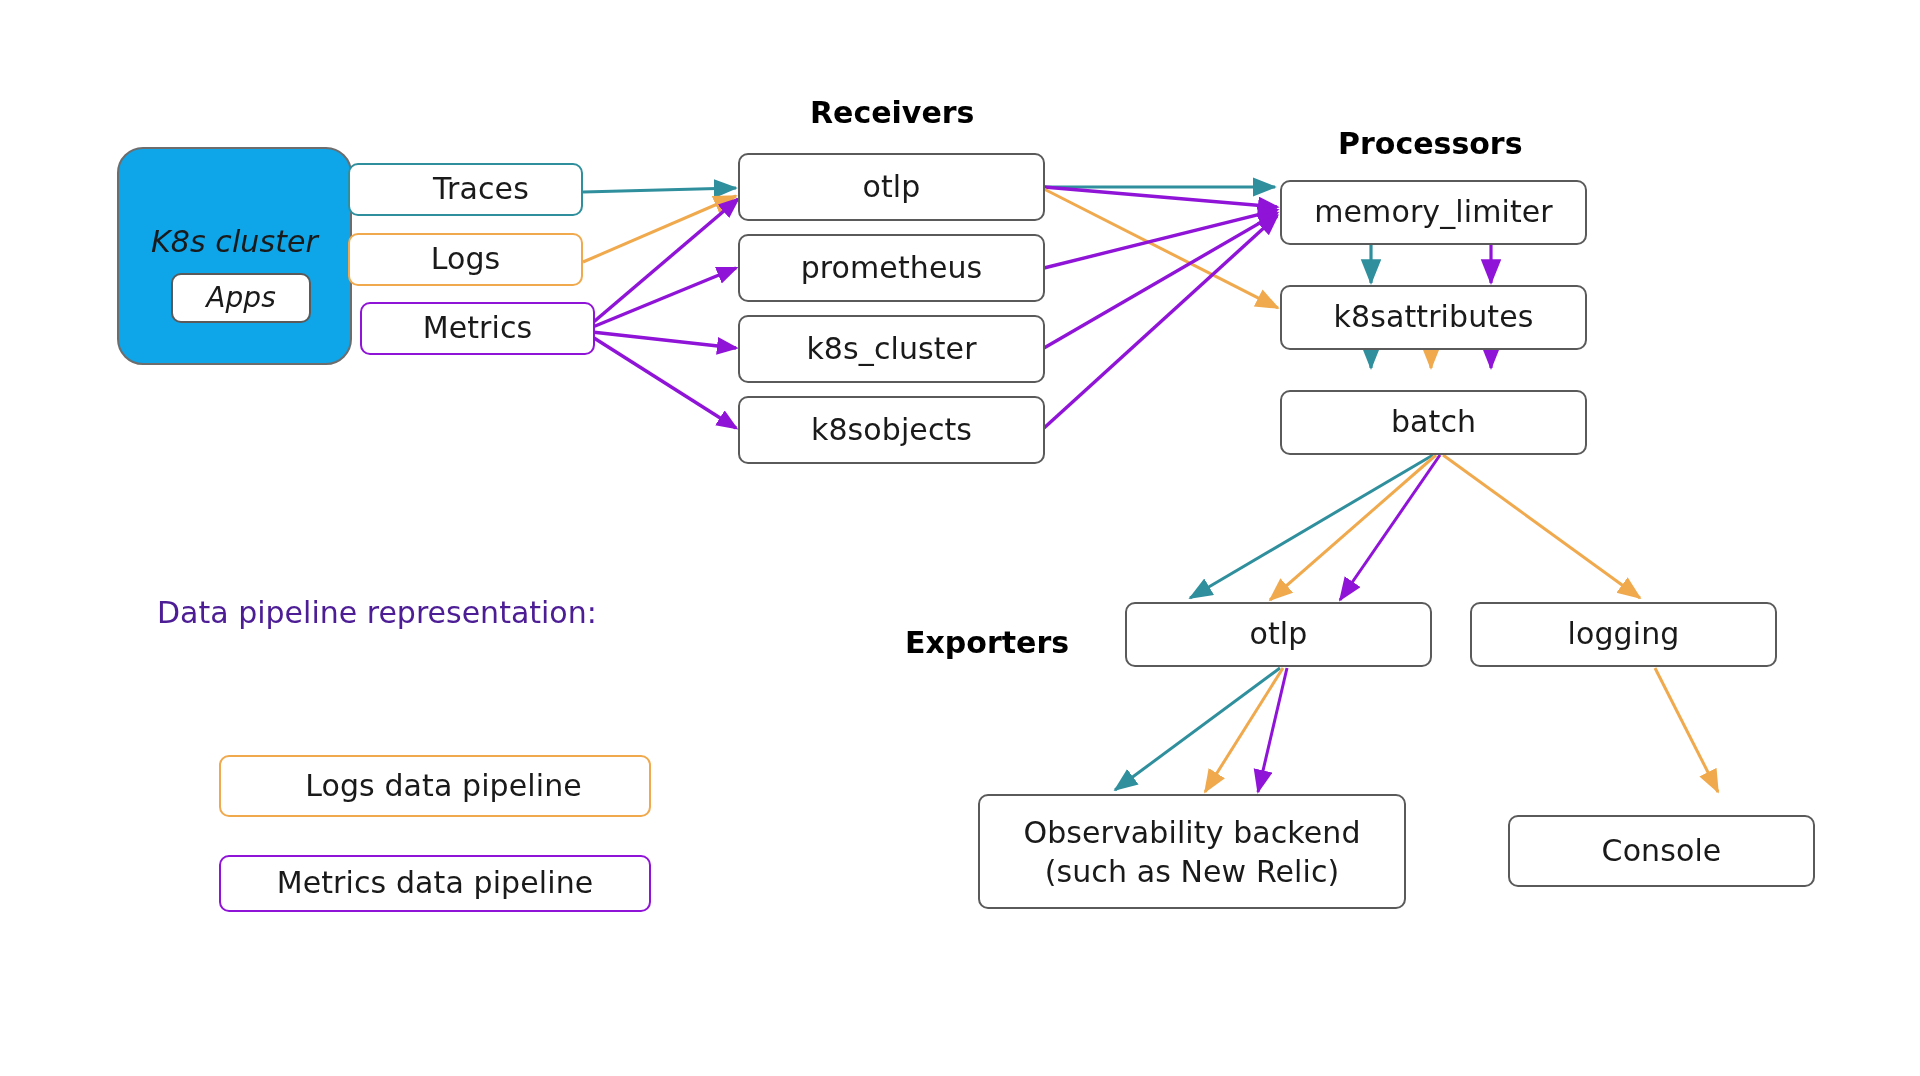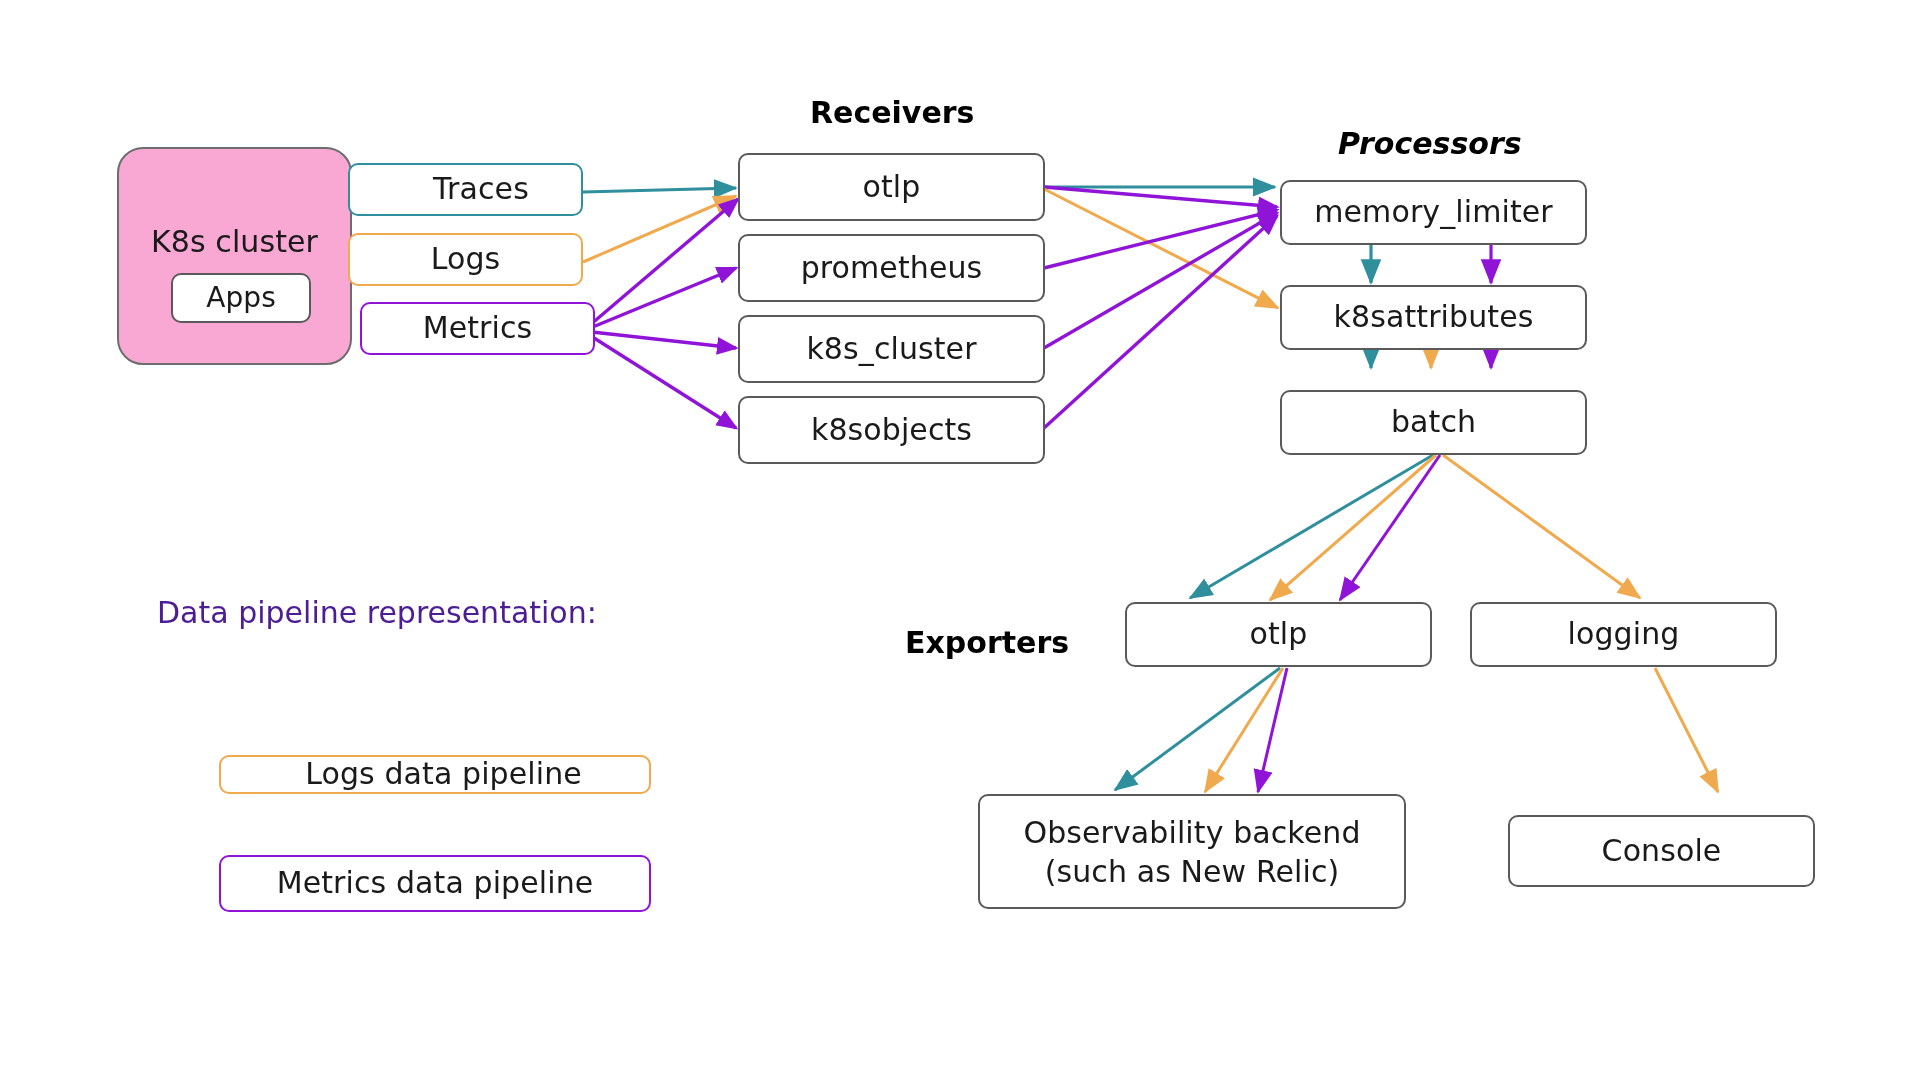--- a/index.html
+++ b/index.html
@@ -34,25 +34,26 @@
     border: 2.5px solid #5a5a5a;
     border-radius: 10px;
     color: #1a1a1a;
     font-size: 30px;
     font-weight: 400;
     line-height: 1.22;
     letter-spacing: .1px;
     z-index: 3;
   }
   .node.cluster {
-    background: #f9a8d4;
+    background: #0ea5e9;
     border: 2.5px solid #6d6d6d;
     border-radius: 26px;
     display: block;
     z-index: 1;
+    font-style: italic;
   }
   .cluster-label {
     position: absolute;
     left: 0;
     right: 0;
     text-align: center;
     font-size: 30px;
     color: #1a1a1a;
   }
   .node.teal  { border-color: #2f8f9d; padding-left: 31px; }
@@ -184,32 +185,32 @@
   <div class="node teal" style="left:348px; top:163px; width:235px; height:53px;">Traces</div>
   <div class="node orange" style="left:348px; top:233px; width:235px; height:53px;">Logs</div>
   <div class="node purple" style="left:348px; top:302px; width:235px; height:53px;margin-left:12px;">Metrics</div>
 
   <div class="group-title" style="left:810px; top:95px;">Receivers</div>
   <div class="node" style="left:738px; top:153px; width:307px; height:68px;">otlp</div>
   <div class="node" style="left:738px; top:234px; width:307px; height:68px;">prometheus</div>
   <div class="node" style="left:738px; top:315px; width:307px; height:68px;">k8s_cluster</div>
   <div class="node" style="left:738px; top:396px; width:307px; height:68px;">k8sobjects</div>
 
-  <div class="group-title" style="left:1338px; top:126px;font-style:italic;">Processors</div>
+  <div class="group-title" style="left:1338px; top:126px;">Processors</div>
   <div class="node" style="left:1280px; top:180px; width:307px; height:65px;">memory_limiter</div>
   <div class="node" style="left:1280px; top:285px; width:307px; height:65px;">k8sattributes</div>
   <div class="node" style="left:1280px; top:390px; width:307px; height:65px;">batch</div>
 
   <div class="group-title" style="left:905px; top:625px;">Exporters</div>
   <div class="node" style="left:1125px; top:602px; width:307px; height:65px;">otlp</div>
   <div class="node" style="left:1470px; top:602px; width:307px; height:65px;">logging</div>
 
   <div class="node" style="left:1508px; top:815px; width:307px; height:72px;">Console</div>
   <div class="node" style="left:978px; top:794px; width:428px; height:115px; flex-direction:column; line-height:1.3;">
     <span>Observability backend</span>
     <span>(such as New Relic)</span>
   </div>
 
   <div class="legend-title" style="left:157px; top:595px;">Data pipeline representation:</div>
-  <div class="node legend orange" style="left:219px; top:755px; width:432px; height:39px;padding-left:17px;">Logs data pipeline</div>
+  <div class="node legend orange" style="left:219px; top:755px; width:432px; height:62px;padding-left:17px;">Logs data pipeline</div>
   <div class="node legend purple" style="left:219px; top:855px; width:432px; height:57px;">Metrics data pipeline</div>
 
 </div>
 
 </body></html>

